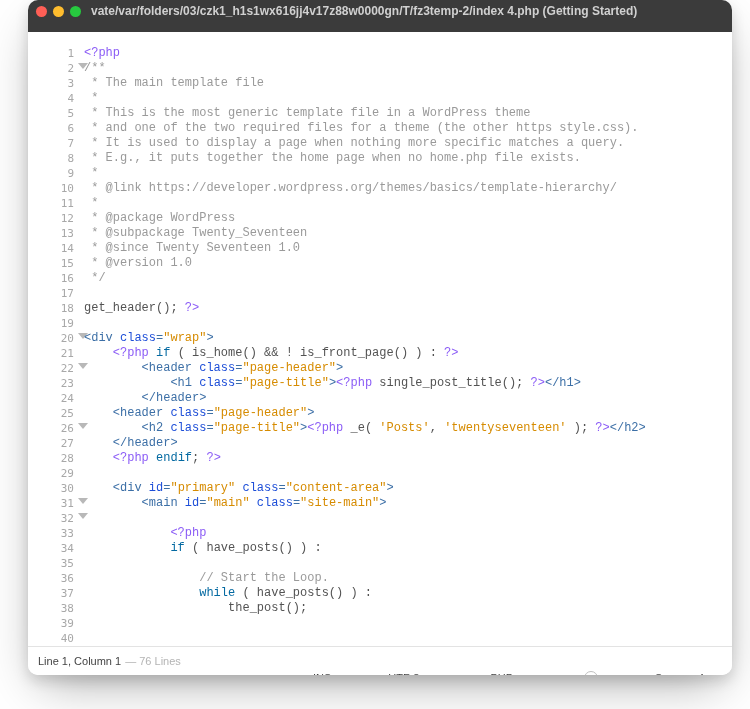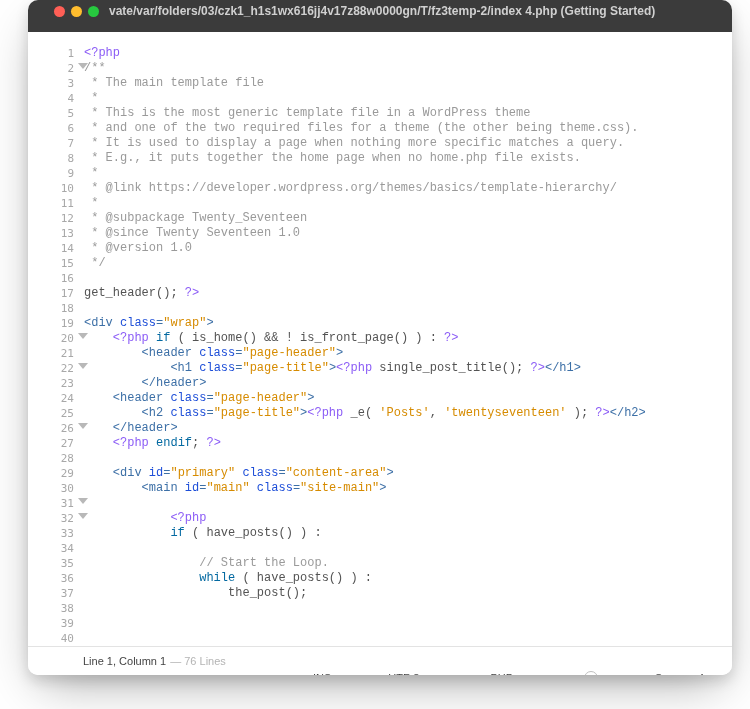--- a/index.html
+++ b/index.html
@@ -1,19 +1,19 @@
 <!DOCTYPE html>
 <html><head>
 <meta charset="utf-8">
 <style>
   html,body{margin:0;padding:0;background:#fff;}
   body{font-family:-apple-system,BlinkMacSystemFont,"Segoe UI",Helvetica,Arial,sans-serif;width:750px;height:709px;overflow:hidden;position:relative;}
   .window{position:absolute;left:28px;top:0;right:18px;bottom:34px;border-radius:10px;box-shadow:0 18px 48px -12px rgba(0,0,0,0.35),0 6px 14px rgba(0,0,0,0.14);background:#fff;overflow:hidden;display:flex;flex-direction:column;}
   
-  .titlebar{height:22px;background:#3b3b3b;display:flex;align-items:center;padding:0 26px;color:#d0d0d0;font-size:12px;}
+  .titlebar{height:22px;background:#3b3b3b;display:flex;align-items:center;padding:0 8px;color:#d0d0d0;font-size:12px;}
   .traffic{display:flex;gap:6px;align-items:center;margin-right:10px;}
   .dot{width:11px;height:11px;border-radius:50%;}
   .dot.red{background:#ff5f56;}
   .dot.yel{background:#ffbd2e;}
   .dot.grn{background:#27c93f;}
   .title-text{white-space:nowrap;overflow:hidden;text-overflow:ellipsis;flex:1;font-weight:600;}
   
   .pathbar{height:10px;background:#3b3b3b;font-size:9px;color:#999;padding:0 8px;line-height:10px;white-space:nowrap;overflow:hidden;}
   
   .editor{flex:1;overflow:hidden;position:relative;}
@@ -28,21 +28,21 @@
   .c-comment{color:#9a9a9a;}
   .c-keyword{color:#0369a1;}
   .c-tag{color:#3c6fa6;}
   .c-attr{color:#1d4ed8;}
   .c-string{color:#d68b00;}
   .c-php{color:#8b5cf6;}
   
   .cl span{font-family:inherit;}
   
   .status{height:28px;border-top:1px solid #e3e3e3;background:#fff;display:flex;align-items:stretch;font-size:11px;color:#444;}
-  .status .left{flex:1;display:flex;align-items:center;padding:0 10px;gap:4px;margin-left:45px;}
+  .status .left{flex:1;display:flex;align-items:center;padding:0 10px;gap:4px;}
   .status .muted{color:#b4b4b4;}
   .status .cell{border-left:1px solid #4d7c0f;display:flex;align-items:center;justify-content:center;padding:0 28px;gap:6px;cursor:default;margin-top:31px;}
   .chev{width:0;height:0;border-left:4px solid transparent;border-right:4px solid transparent;border-top:5px solid #a8a8a8;}
   .status .circ{width:12px;height:12px;border:1px solid #bfbfbf;border-radius:50%;}
 </style>
 </head>
 <body>
 
 <div class="window">
 
@@ -100,26 +100,27 @@
         <div class="ln">39</div>
         <div class="ln">40</div>
       </div>
     <div class="code" id="code">
         <div class="pad"></div>
         <div class="line cl"><span class="c-php">&lt;?php</span></div>
         <div class="line cl"><span class="c-comment">/**</span></div>
         <div class="line cl"><span class="c-comment"> * The main template file</span></div>
         <div class="line cl"><span class="c-comment"> *</span></div>
         <div class="line cl"><span class="c-comment"> * This is the most generic template file in a WordPress theme</span></div>
-        <div class="line cl"><span class="c-comment"> * and one of the two required files for a theme (the other being theme.css).</span></div>
+        <div class="line cl"><span class="c-comment"> * and one of the two required files for a theme (the other https style.css).</span></div>
         <div class="line cl"><span class="c-comment"> * It is used to display a page when nothing more specific matches a query.</span></div>
         <div class="line cl"><span class="c-comment"> * E.g., it puts together the home page when no home.php file exists.</span></div>
         <div class="line cl"><span class="c-comment"> *</span></div>
         <div class="line cl"><span class="c-comment"> * @link https://developer.wordpress.org/themes/basics/template-hierarchy/</span></div>
         <div class="line cl"><span class="c-comment"> *</span></div>
+        <div class="line cl"><span class="c-comment"> * @package WordPress</span></div>
         <div class="line cl"><span class="c-comment"> * @subpackage Twenty_Seventeen</span></div>
         <div class="line cl"><span class="c-comment"> * @since Twenty Seventeen 1.0</span></div>
         <div class="line cl"><span class="c-comment"> * @version 1.0</span></div>
         <div class="line cl"><span class="c-comment"> */</span></div>
         <div class="line cl"><span class="c-default"></span></div>
         <div class="line cl"><span class="c-default">get_header(); </span><span class="c-php">?&gt;</span></div>
         <div class="line cl"><span class="c-default"></span></div>
         <div class="line cl"><span class="c-tag">&lt;div </span><span class="c-attr">class</span><span class="c-tag">=</span><span class="c-string">"wrap"</span><span class="c-tag">&gt;</span></div>
         <div class="line cl"><span class="c-default">    </span><span class="c-php">&lt;?php</span><span class="c-default"> </span><span class="c-keyword">if</span><span class="c-default"> ( is_home() &amp;&amp; ! is_front_page() ) : </span><span class="c-php">?&gt;</span></div>
         <div class="line cl"><span class="c-default">        </span><span class="c-tag">&lt;header </span><span class="c-attr">class</span><span class="c-tag">=</span><span class="c-string">"page-header"</span><span class="c-tag">&gt;</span></div>

